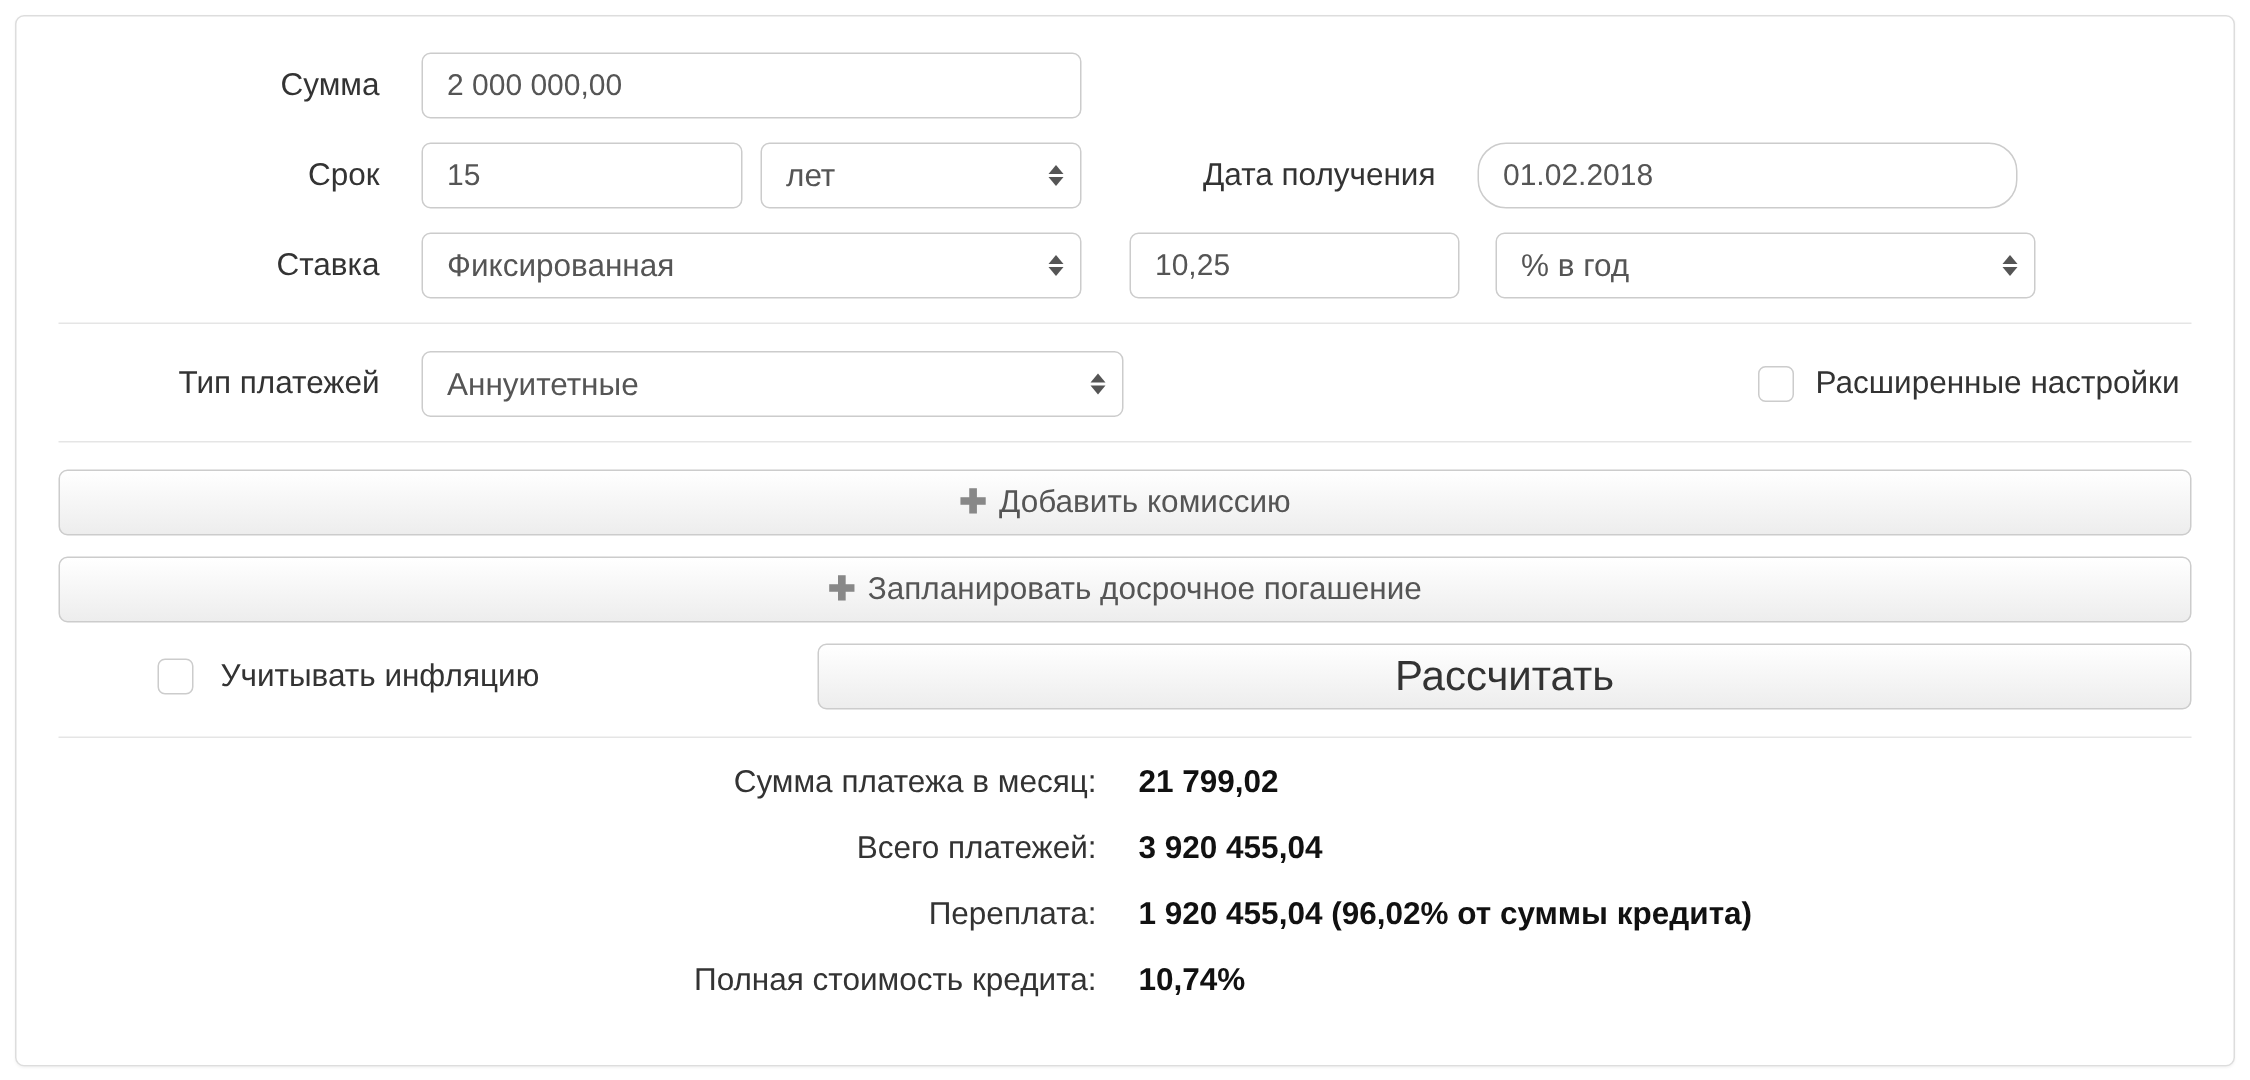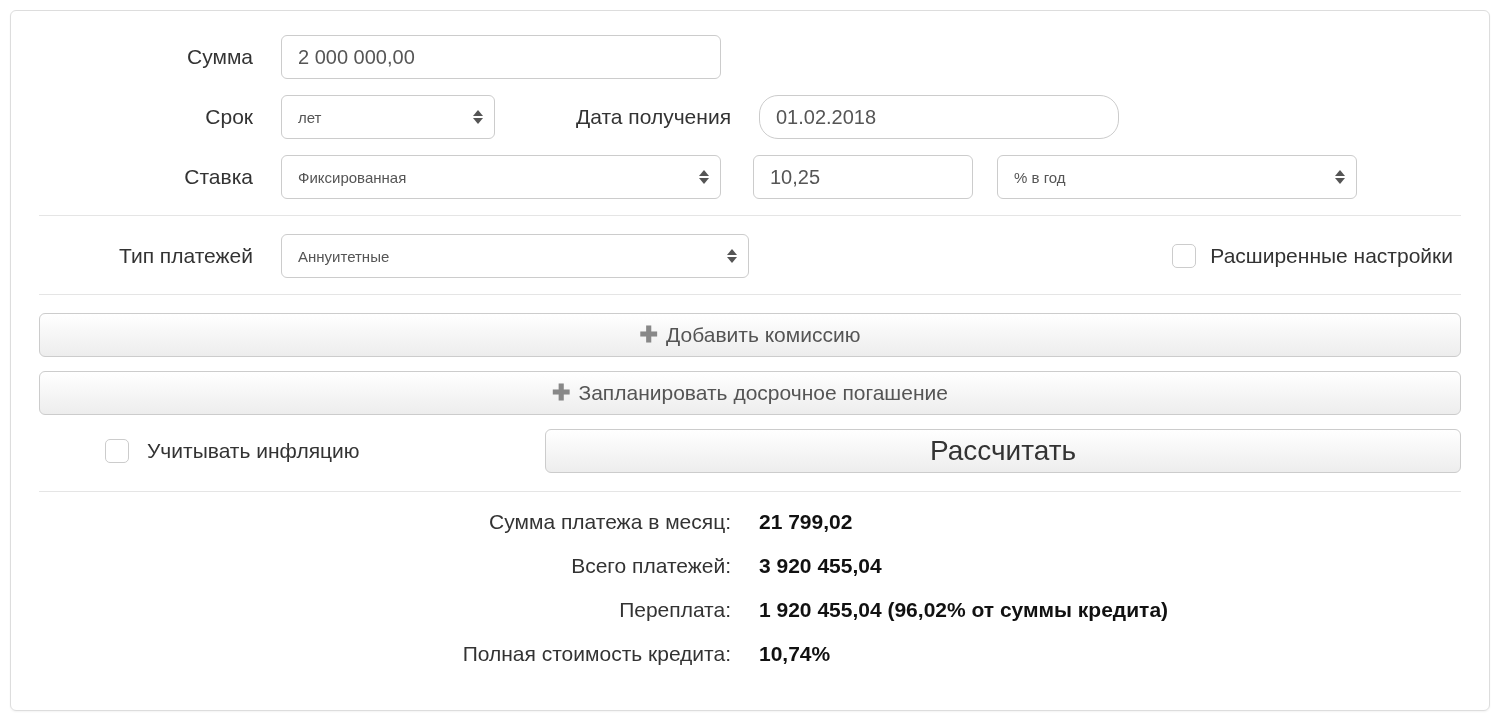--- a/index.html
+++ b/index.html
@@ -45,21 +45,21 @@
     .select-wrap {
       position: relative;
       display: inline-block;
     }
     .select-wrap select {
       -webkit-appearance: none;
       -moz-appearance: none;
       appearance: none;
       height: 44px;
       padding: 6px 40px 6px 16px;
-      font-size: 15px;
+      font-size: 21px;
       border: 1px solid #ccc;
       border-radius: 6px;
       background: #fff;
       color: #555;
       width: 100%;
       cursor: pointer;
     }
     .select-wrap::after {
       content: "";
       position: absolute;
@@ -188,20 +188,21 @@
 
 <div class="panel">
 
   <div class="form-row">
     <label class="form-label">Сумма</label>
     <input type="text" style="width: 440px;" value="2 000 000,00">
   </div>
 
   <div class="form-row">
     <label class="form-label">Срок</label>
+    <input type="text" style="width: 214px;" value="15">
     <div class="select-wrap" style="width:214px">
       <select>
         <option>лет</option>
       </select>
       <div class="select-arrows">
           <div class="up"></div>
           <div class="down"></div>
         </div>
     </div>
     <label class="form-label" style="width:240px">Дата получения</label>

